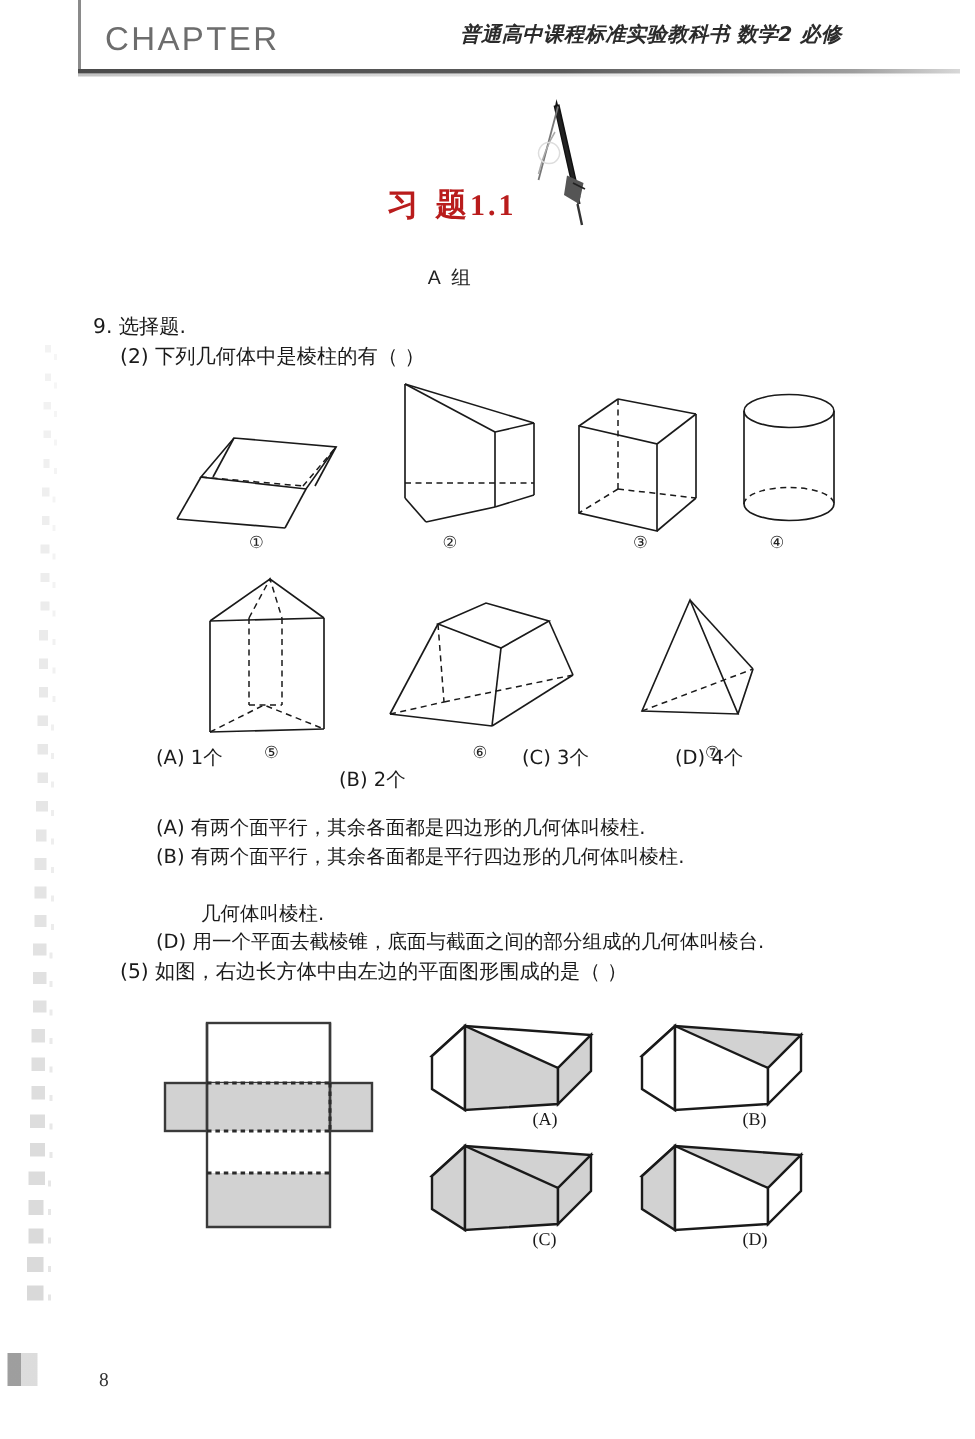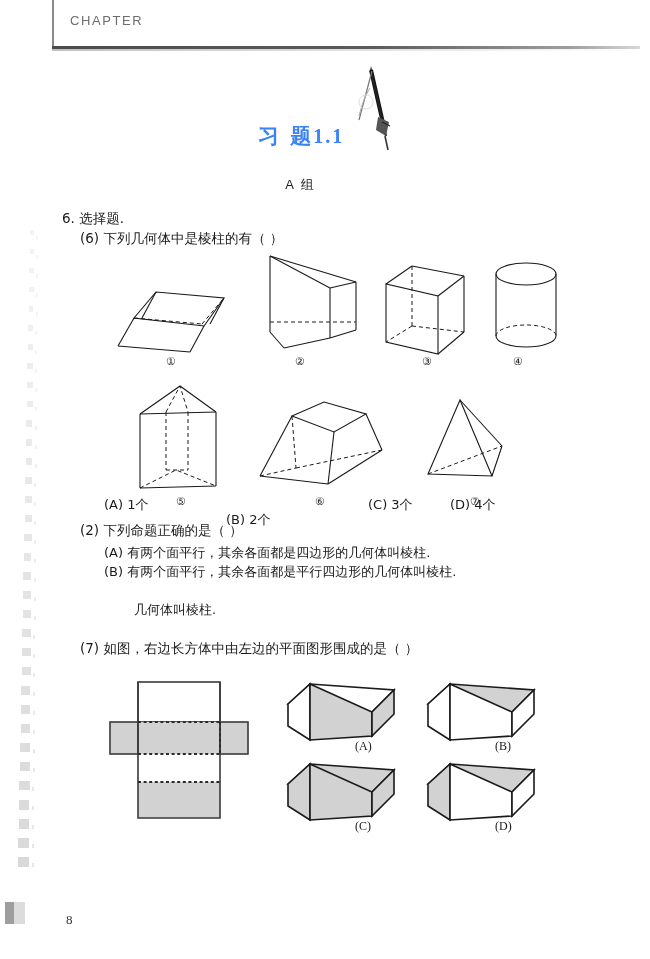--- a/index.html
+++ b/index.html
@@ -17,33 +17,33 @@
   .binding{position:absolute;left:16px;top:230px;width:22px;height:650px;}
   .binding i{position:absolute;display:block;background:#cfcfcf;}
   .corner-mark{position:absolute;left:5px;top:902px;width:20px;height:22px;
     background:linear-gradient(90deg,#8d8d8d 0 45%,#d6d6d6 45% 100%);opacity:.85;}
 
   
   .header{position:absolute;left:52px;top:0;right:0;height:52px;}
   .chapter-box{position:absolute;left:0;top:0;width:598px;height:46px;background:#fff;
     border-left:2px solid #8a8a8a;}
   .chapter-label{position:absolute;left:16px;top:13px;font-family:"Liberation Sans","DejaVu Sans",sans-serif;
-    font-size:13px;letter-spacing:1.6px;color:#6d6d6d;}
+    font-size:22px;letter-spacing:1.6px;color:#6d6d6d;}
   .header-title{position:absolute;left:170px;top:14px;width:420px;text-align:center;
     font-family:"DejaVu Sans","Liberation Sans",sans-serif;font-weight:bold;font-size:13.5px;
     letter-spacing:.3px;color:#2b2b2b;font-style:italic;}
   .header-rule{position:absolute;left:52px;top:46px;width:588px;height:3px;
     background:linear-gradient(90deg,#4b4b4b 0%,#5c5c5c 55%,#9e9e9e 88%,#d8d8d8 100%);}
   .header-rule:after{content:"";position:absolute;left:0;top:3px;width:100%;height:2px;
     background:linear-gradient(90deg,rgba(120,120,120,.45),rgba(210,210,210,0));}
 
   
   .ex-title{position:absolute;left:258px;top:122px;
     font-family:"DejaVu Sans","Liberation Sans",sans-serif;font-weight:bold;font-size:21px;
-    letter-spacing:2px;color:#3b82f6;}
+    letter-spacing:2px;color:#b91c1c;}
   .ex-title .num{font-family:"Liberation Serif",serif;font-size:20px;}
   .group-label{position:absolute;left:0;top:176px;width:601px;text-align:center;
     font-family:"Liberation Sans","DejaVu Sans",sans-serif;font-size:13px;letter-spacing:2px;color:#222;}
   .compass{position:absolute;left:345px;top:62px;width:60px;height:92px;}
 
   
   .q{position:absolute;font-size:13.5px;line-height:20px;color:#1a1a1a;
      font-family:"DejaVu Sans","Liberation Sans",sans-serif;}
   .q1{left:62px;top:208px;}
   .q1a{left:80px;top:228px;}
@@ -142,20 +142,21 @@
       <i style="left: 2.36364px; top: 608px; width: 10.7879px; height: 9.84848px; opacity: 0.78;"></i>
       <i style="left: 16.1212px; top: 614px; width: 2px; height: 4px; opacity: 0.52;"></i>
       <i style="left: 2px; top: 627px; width: 11px; height: 10px; opacity: 0.8;"></i>
       <i style="left: 16px; top: 633px; width: 2px; height: 4px; opacity: 0.53;"></i>
     </div>
   <div class="corner-mark"></div>
 
   <div class="header">
     <div class="chapter-box">
       <div class="chapter-label">CHAPTER</div>
+      <div class="header-title">普通高中课程标准实验教科书  数学2  必修</div>
     </div>
   </div>
   <div class="header-rule"></div>
 
   <div class="compass">
     <svg width="60" height="92" viewBox="0 0 60 92">
       <path d="M26 4 L27 8 L25 9 Z" fill="#111"></path>
       <path d="M26 8 L40 70" stroke="#111" stroke-width="4" fill="none"></path>
       <path d="M26 9 L41 74" stroke="#222" stroke-width="2.2" fill="none"></path>
       <path d="M27 9 L14 58" stroke="#777" stroke-width="1.2" fill="none"></path>
@@ -164,22 +165,22 @@
       <path d="M37 60 L45 64" stroke="#222" stroke-width="1.2"></path>
       <path d="M40 74 L43 88" stroke="#333" stroke-width="1.6"></path>
       <path d="M21 33 a7 7 0 1 0 .1 0" fill="none" stroke="#ddd" stroke-width="1"></path>
     </svg>
   </div>
   <div class="ex-title">
     <span>习 题</span><span class="num">1.1</span>
   </div>
   <div class="group-label">A 组</div>
 
-  <div class="q q1">6. 选择题.</div>
-  <div class="q q1a">(6) 下列几何体中是棱柱的有（      ）</div>
+  <div class="q q1">9. 选择题.</div>
+  <div class="q q1a">(2) 下列几何体中是棱柱的有（      ）</div>
 
   <div class="fig" style="left:112px;top:278px;">
     <svg width="120" height="80" viewBox="0 0 120 80">
       <g fill="none" stroke="#1a1a1a" stroke-width="1.1">
         <path d="M22 40 L44 14 L112 20 L92 48 Z"></path>
         <path d="M22 40 L6 68"></path>
         <path d="M6 68 L78 74"></path>
         <path d="M78 74 L92 48"></path>
         <path d="M44 14 L30 40"></path>
         <path d="M112 20 L98 46"></path>
@@ -295,30 +296,30 @@
       <g fill="none" stroke="#1a1a1a" stroke-width="1" stroke-dasharray="4 3">
         <path d="M10 86 L84 58"></path>
       </g>
     </svg>
   </div>
   <div class="cap" style="left:470px;top:495px;">⑦</div>
 
   <div class="choices">
     <span style="left:0px;top:0px;">(A) 1个</span>
     <span style="left:122px;top:15px;">(B) 2个</span>
-    <span style="left:244px;top:0px;margin-left:20px;">(C) 3个</span>
+    <span style="left:244px;top:0px;">(C) 3个</span>
     <span style="left:346px;top:0px;">(D) 4个</span>
   </div>
 
-  <div class="q q2">(2) 下列命题正确的是（      ）</div>
   <div class="opt" style="top:543px;">(A) 有两个面平行，其余各面都是四边形的几何体叫棱柱.</div>
   <div class="opt" style="top:562px;">(B) 有两个面平行，其余各面都是平行四边形的几何体叫棱柱.</div>
   <div class="opt" style="top:600px;left:134px;">几何体叫棱柱.</div>
-
-  <div class="q q3">(7) 如图，右边长方体中由左边的平面图形围成的是（      ）</div>
+  <div class="opt" style="top:619px;">(D) 用一个平面去截棱锥，底面与截面之间的部分组成的几何体叫棱台.</div>
+
+  <div class="q q3">(5) 如图，右边长方体中由左边的平面图形围成的是（      ）</div>
 
   <div class="fig" style="left:104px;top:674px;">
     <svg width="156" height="152" viewBox="0 0 156 152">
 
       <rect x="34" y="8" width="82" height="40" fill="#ffffff" stroke="#3a3a3a" stroke-width="1.6"></rect>
 
       <rect x="34" y="48" width="82" height="32" fill="#d2d2d2" stroke="none"></rect>
 
       <rect x="6" y="48" width="28" height="32" fill="#d2d2d2" stroke="#3a3a3a" stroke-width="1.6"></rect>
 

